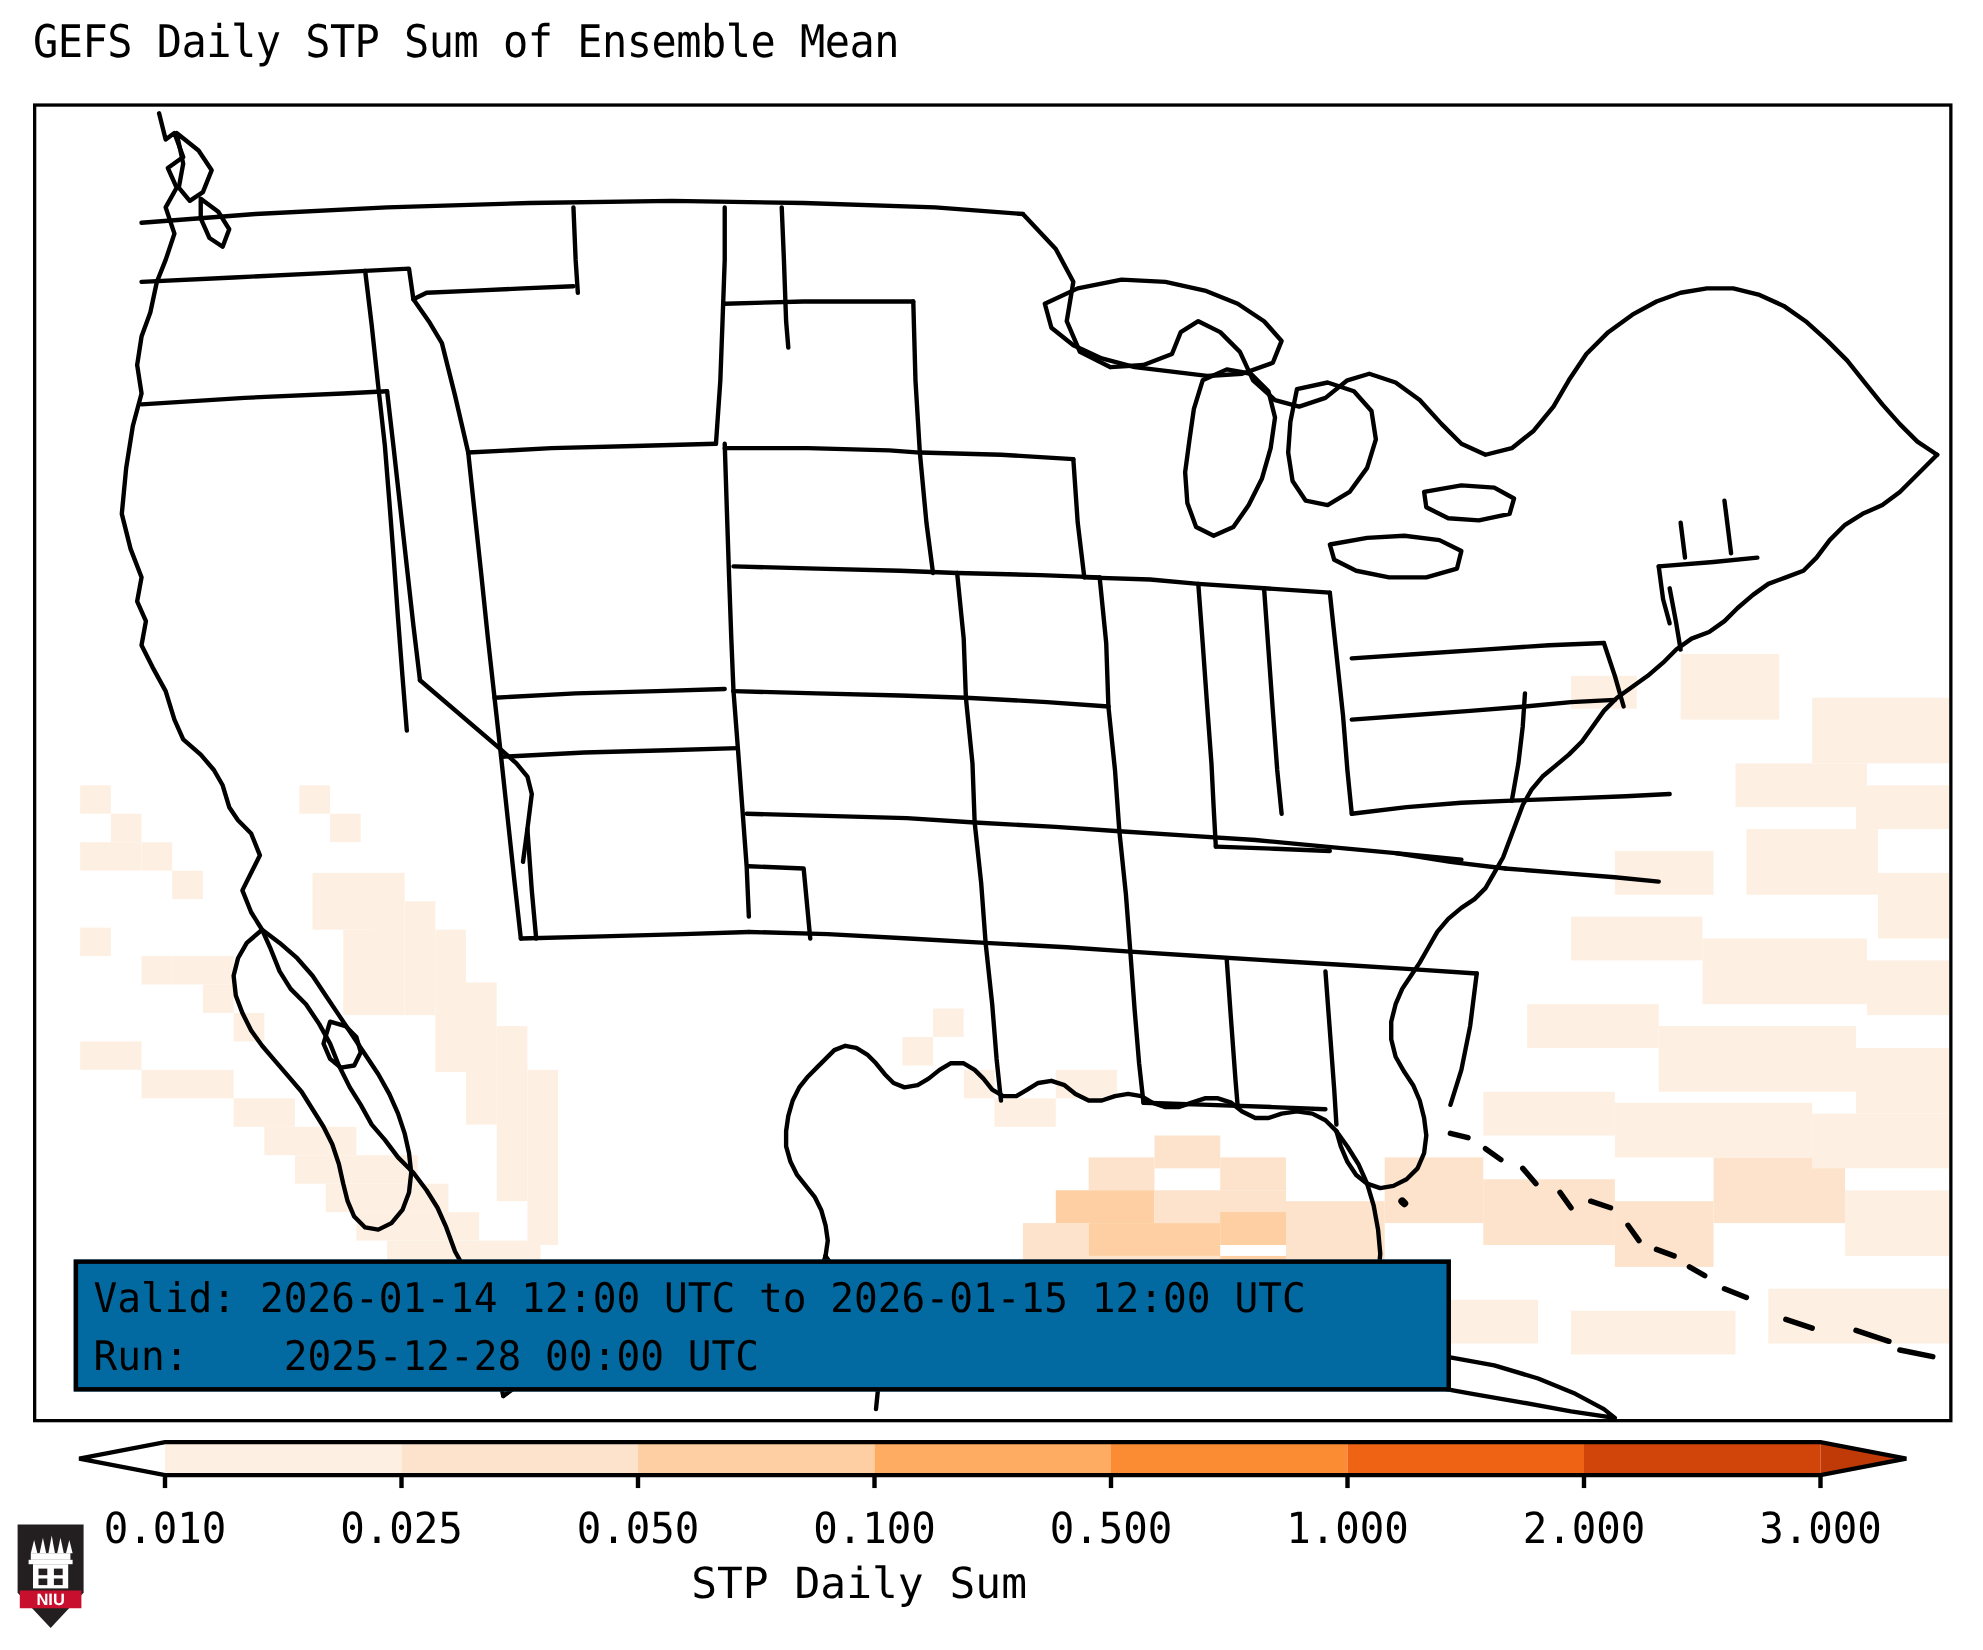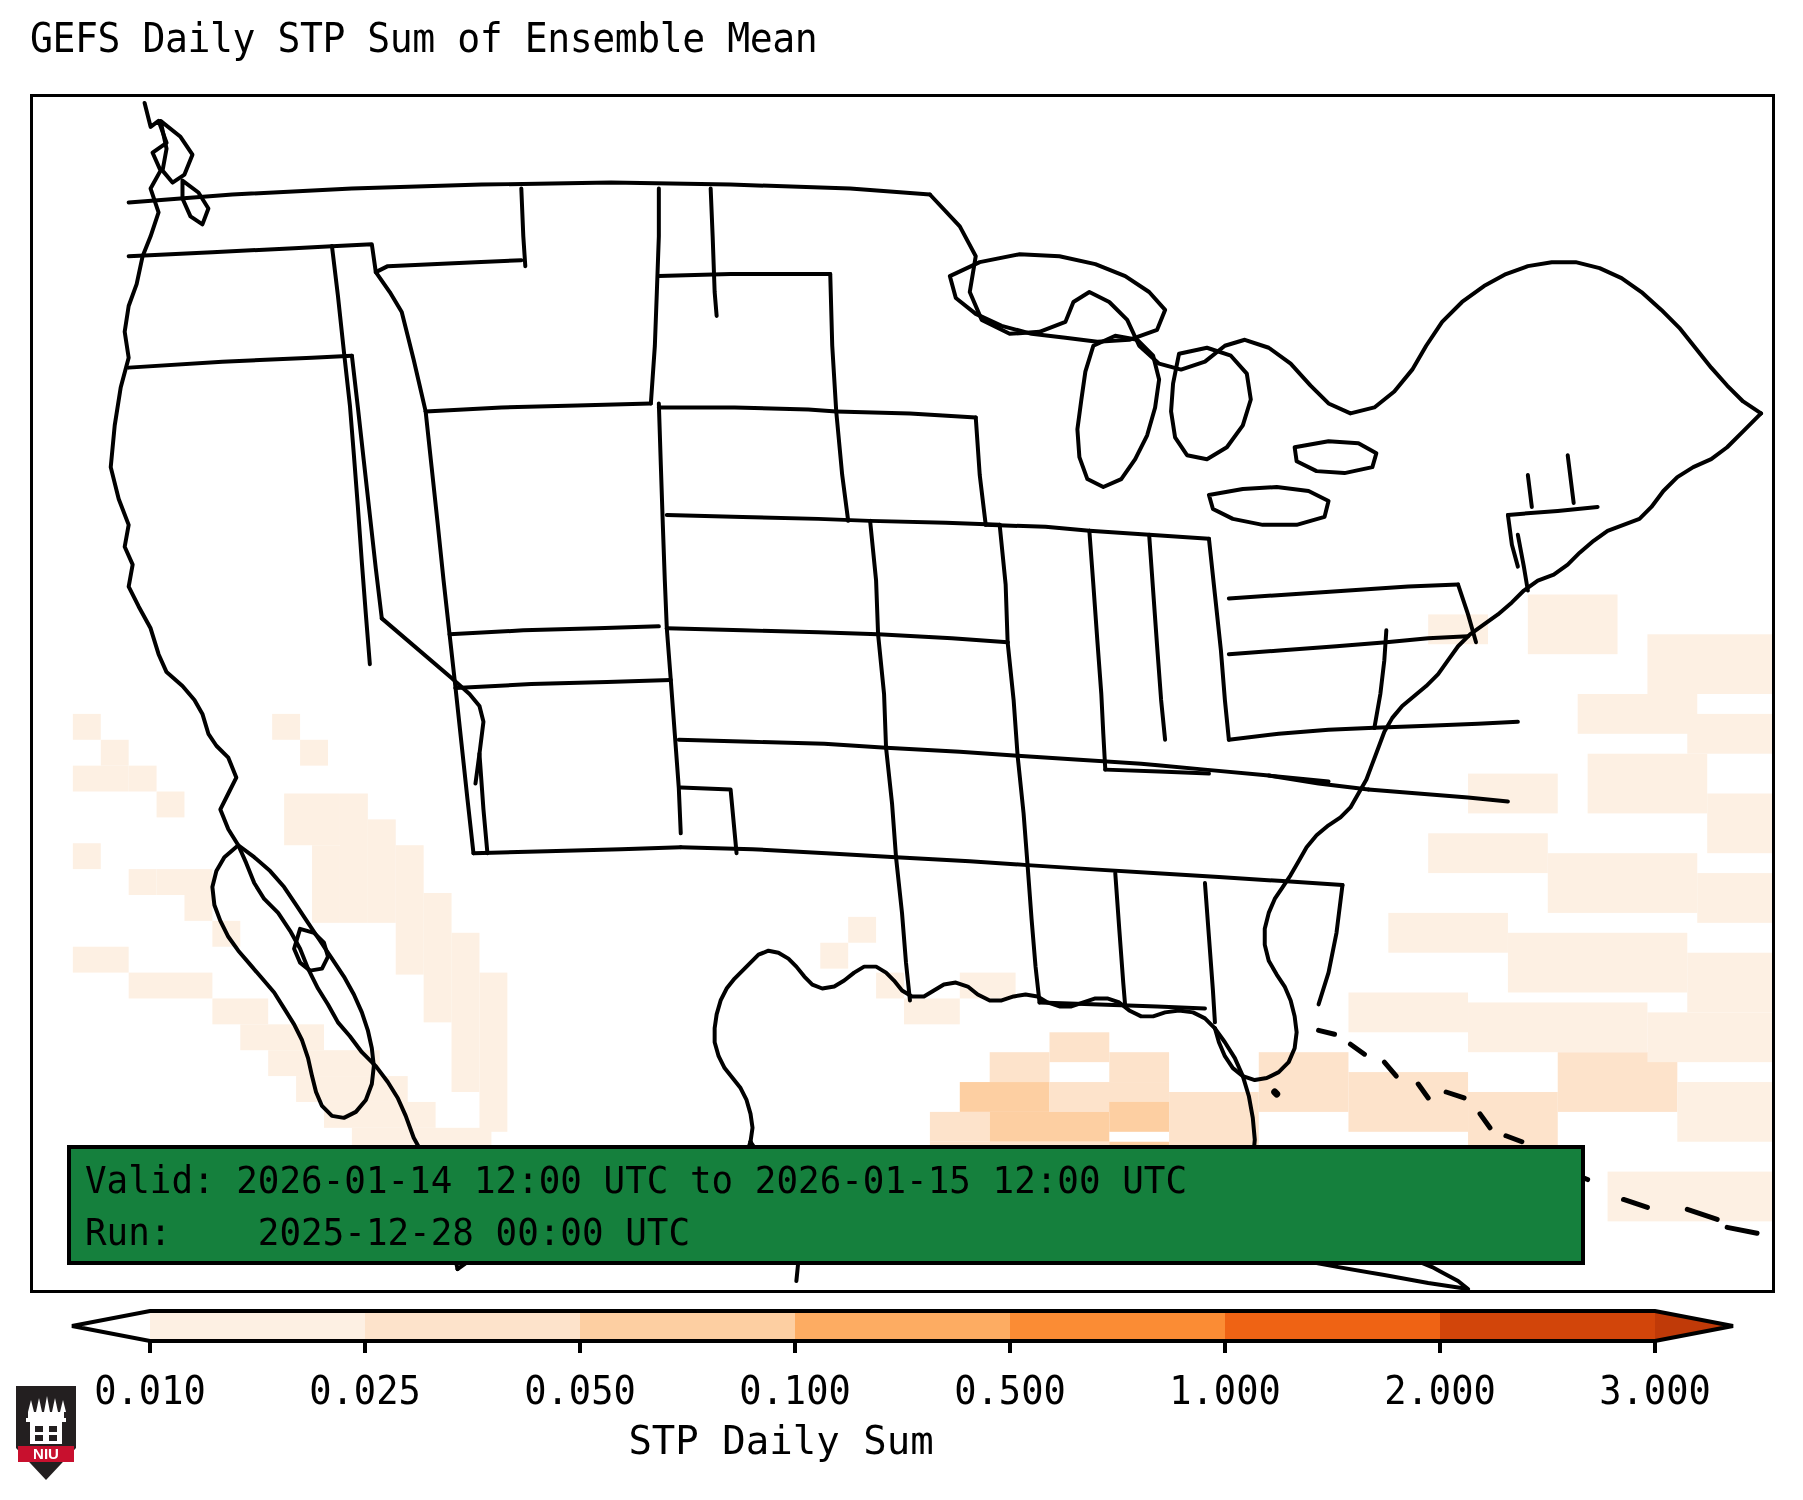--- a/index.html
+++ b/index.html
@@ -12,22 +12,22 @@
          transform:scaleX(0.93);transform-origin:left top;}
 
   #plot{position:absolute;left:30px;top:94px;width:1745px;height:1199px;
         border:3px solid #000;box-sizing:border-box;background:#fff;overflow:hidden;}
 
   #datalayer,#maplayer{position:absolute;left:0;top:0;width:100%;height:100%;}
   #datalayer{z-index:1;}
   #maplayer{z-index:2;}
 
   
-  #infobox{position:absolute;left:67px;top:1145px;width:1518px;height:120px;
-           border:4px solid #000;box-sizing:border-box;background:#15803d;z-index:5;
+  #infobox{position:absolute;left:67px;top:1145px;width:1252px;height:120px;
+           border:4px solid #000;box-sizing:border-box;background:#0369a1;z-index:5;
            padding:6px 14px 0 14px;}
   .infoline{font-size:37px;line-height:52px;color:#000;white-space:pre;
             font-family:"DejaVu Sans Mono","Liberation Mono",monospace;
             transform:scaleX(0.97);transform-origin:left top;}
 
   
   #cbwrap{position:absolute;left:0;top:1303px;width:1803px;height:50px;z-index:6;}
   #cblabels{position:absolute;left:0;top:1352px;width:1803px;height:60px;z-index:6;margin-top:16px;}
   .cblab{position:absolute;top:0;font-size:39px;color:#000;white-space:nowrap;
          transform:translateX(-50%) scaleX(0.95);

